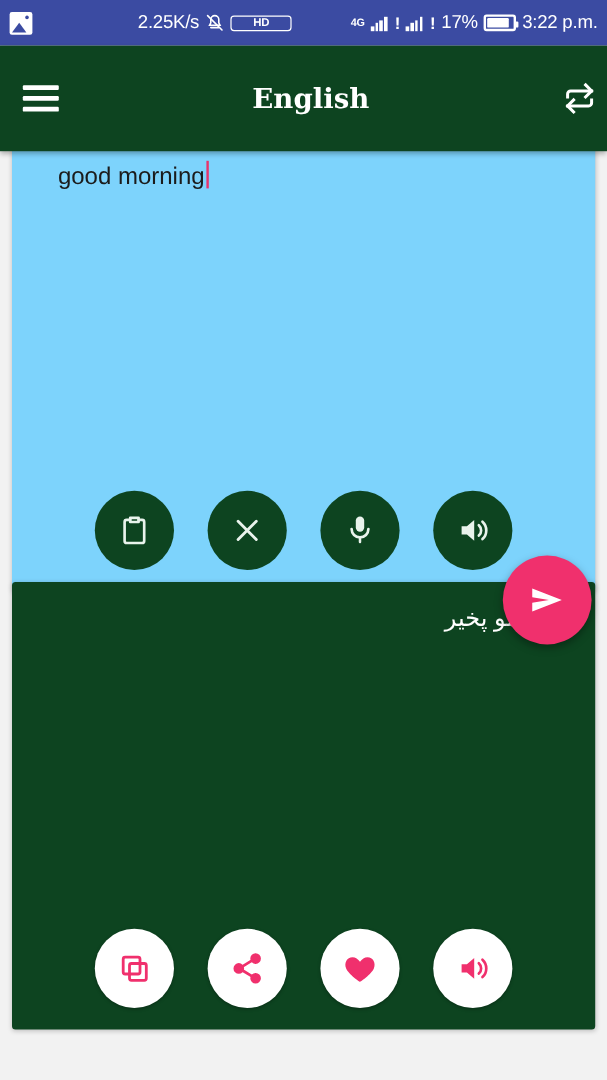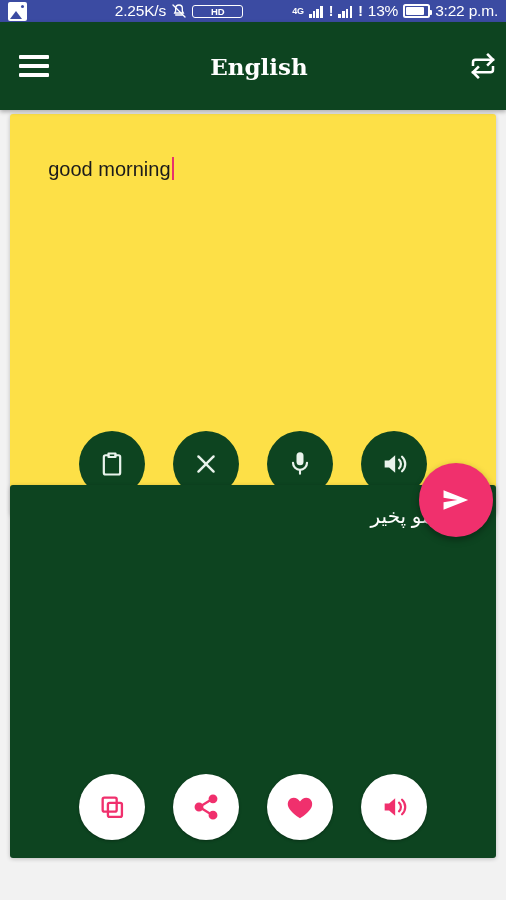--- a/index.html
+++ b/index.html
@@ -11,21 +11,21 @@
   }
 
   body {
     font-family: "Liberation Sans", sans-serif;
     background: #f2f2f2;
     position: relative;
   }
 
   
   .status-bar {
-    height: 22px;
+    height: 38px;
     background: #3b4ba2;
     display: flex;
     align-items: center;
     padding: 0 8px;
     color: #ffffff;
   }
   .status-left {
     display: flex;
     align-items: center;
     gap: 6px;
@@ -164,23 +164,23 @@
   }
 
   
   .card {
     position: absolute;
     left: 10px;
     right: 10px;
     border-radius: 3px;
   }
   .input-card {
-    top: 114px;
+    top: 92px;
     height: 401px;
-    background: #fde047;
+    background: #7dd3fc;
     box-shadow: 0 1px 4px rgba(0,0,0,0.22);
   }
   .output-card {
     top: 485px;
     height: 373px;
     background: #0d4420;
     box-shadow: 0 1px 4px rgba(0,0,0,0.22);
   }
 
   .input-text {
@@ -282,21 +282,21 @@
         <i></i>
       </span>
     <span class="excl">!</span>
     <span class="bars">
         <i></i>
         <i></i>
         <i></i>
         <i></i>
       </span>
     <span class="excl">!</span>
-    <span>13%</span>
+    <span>17%</span>
     <span class="battery">
         <span></span>
       </span>
     <span>3:22 p.m.</span>
   </div>
 </div>
 
 <div class="app-bar">
   <div class="menu-btn">
     <i></i>

